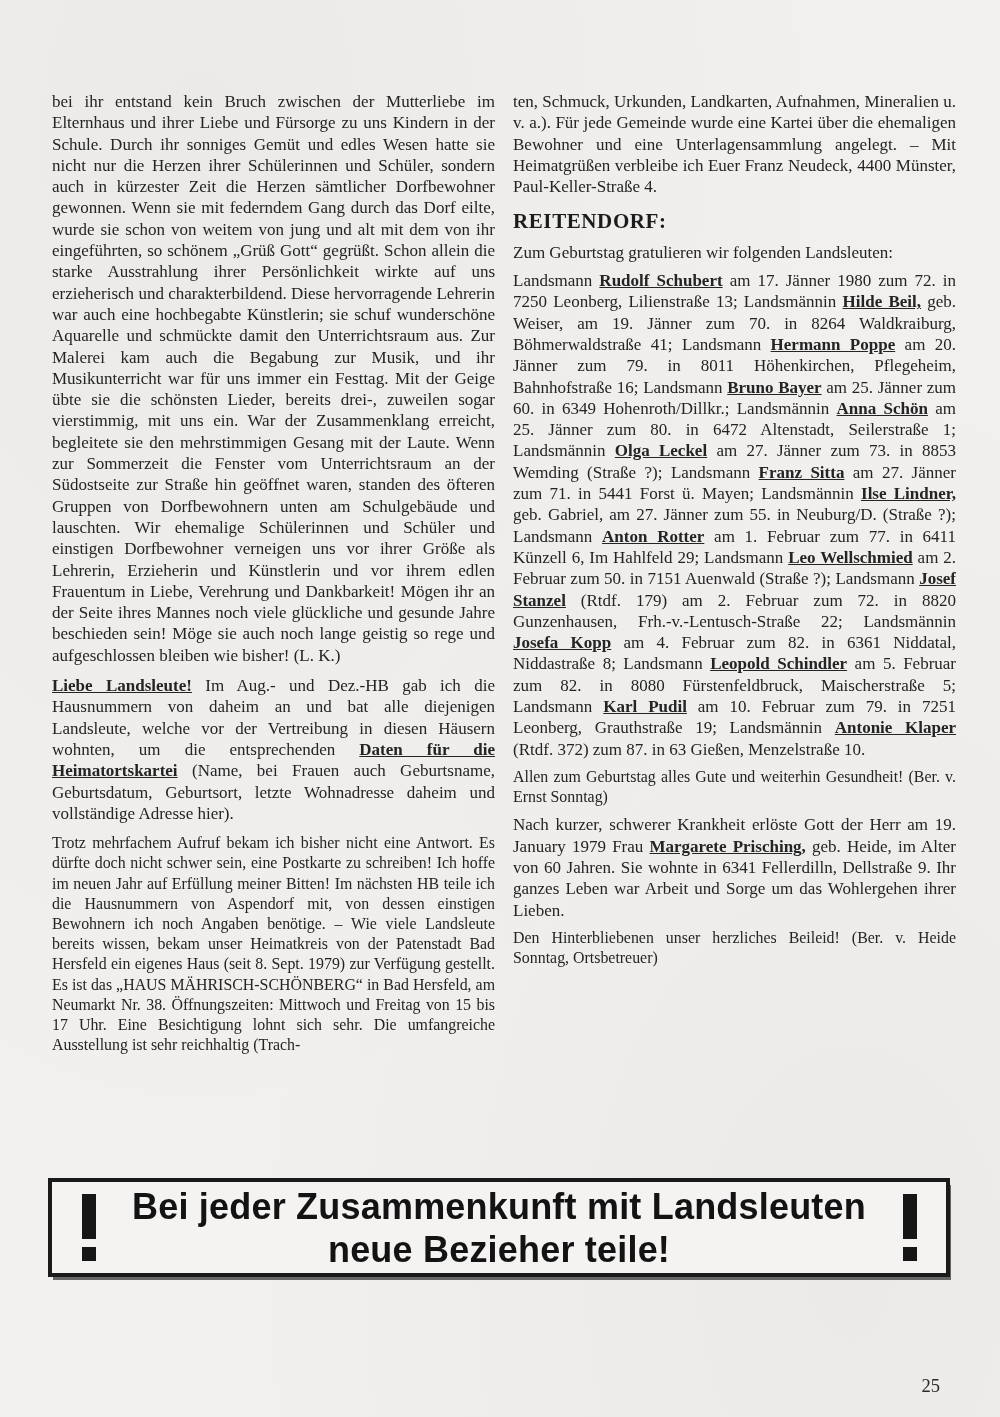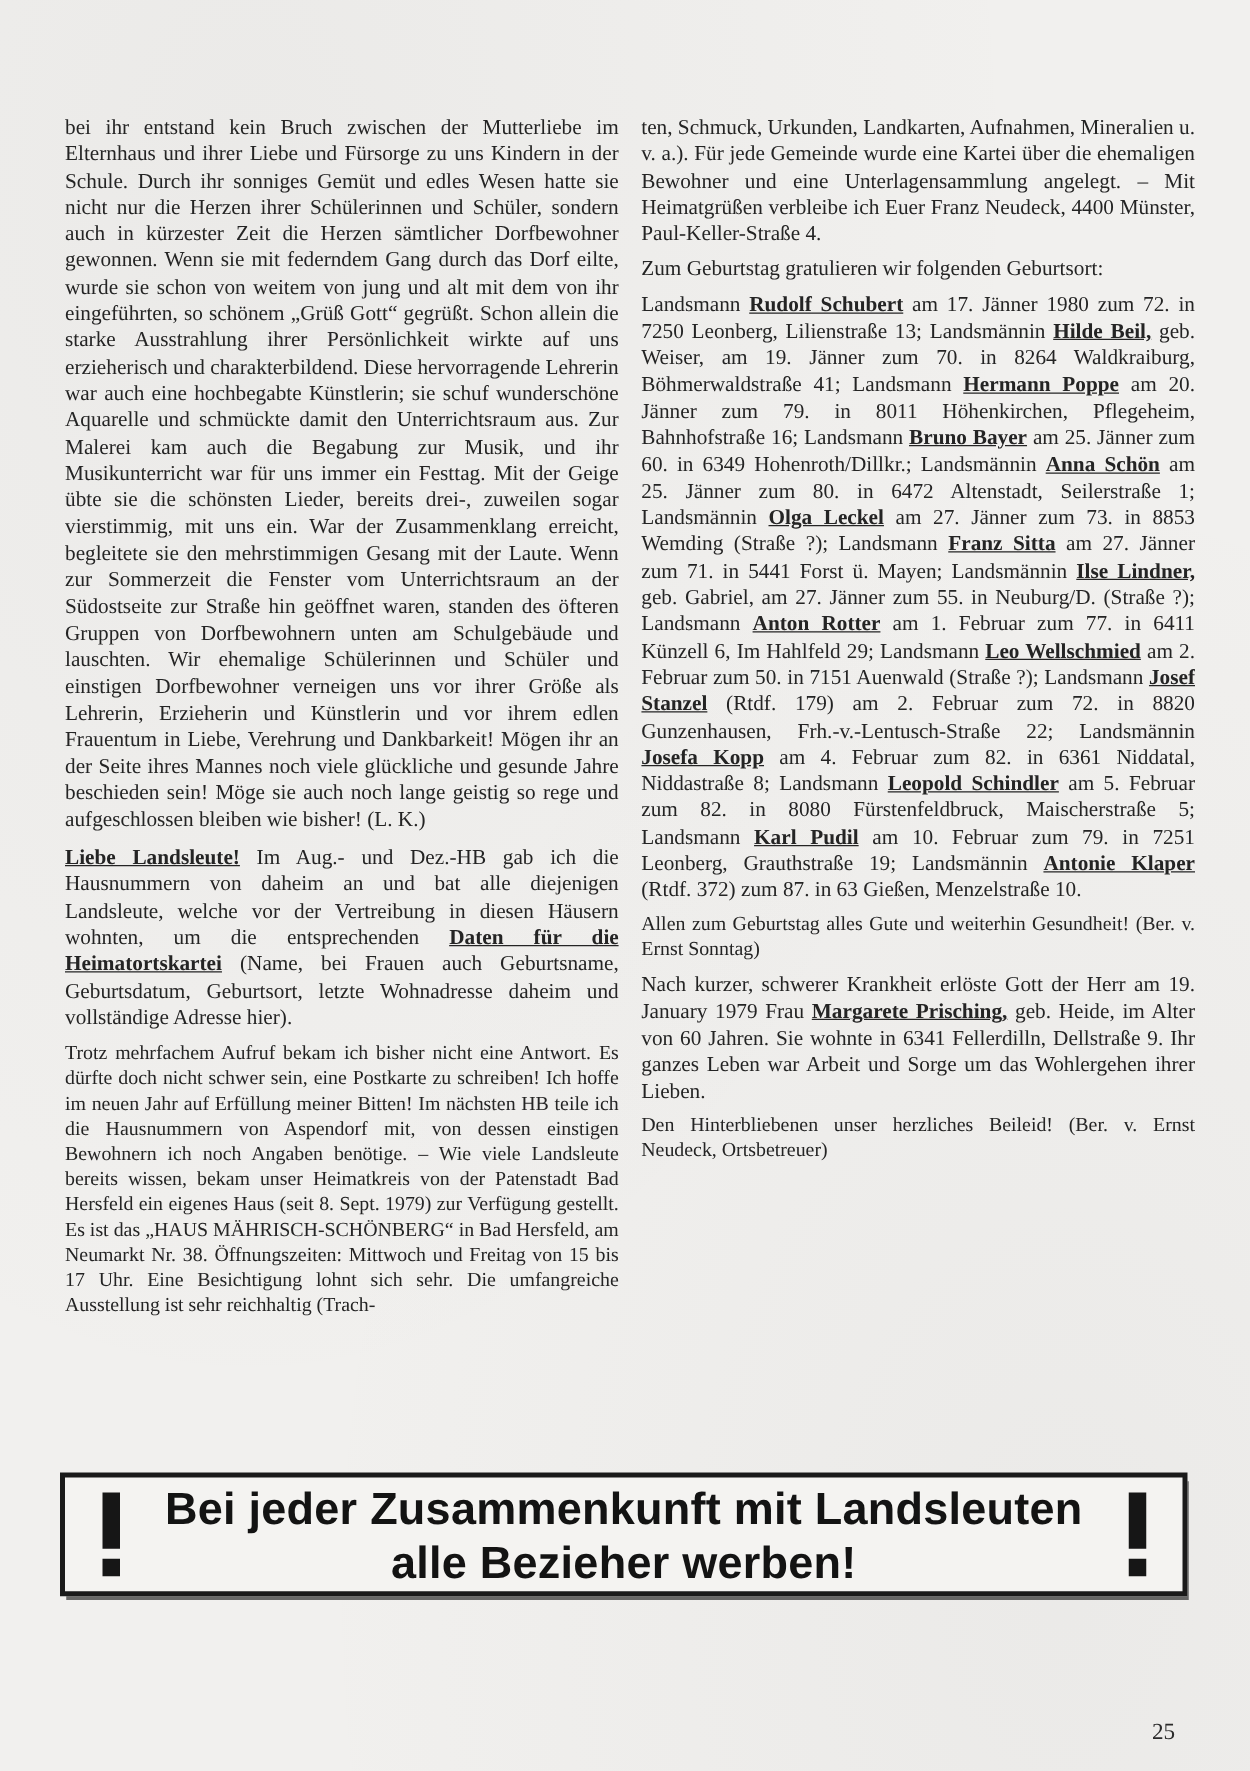--- a/index.html
+++ b/index.html
@@ -83,35 +83,36 @@
 <body>
 
 <div class="col col-left">
   <p>bei ihr entstand kein Bruch zwischen der Mutterliebe im Elternhaus und ihrer Liebe und Fürsorge zu uns Kindern in der Schule. Durch ihr sonniges Gemüt und edles Wesen hatte sie nicht nur die Herzen ihrer Schülerinnen und Schüler, sondern auch in kürzester Zeit die Herzen sämtlicher Dorfbewohner gewonnen. Wenn sie mit federndem Gang durch das Dorf eilte, wurde sie schon von weitem von jung und alt mit dem von ihr eingeführten, so schönem „Grüß Gott“ gegrüßt. Schon allein die starke Ausstrahlung ihrer Persönlichkeit wirkte auf uns erzieherisch und charakterbildend. Diese hervorragende Lehrerin war auch eine hochbegabte Künstlerin; sie schuf wunderschöne Aquarelle und schmückte damit den Unterrichtsraum aus. Zur Malerei kam auch die Begabung zur Musik, und ihr Musikunterricht war für uns immer ein Festtag. Mit der Geige übte sie die schönsten Lieder, bereits drei-, zuweilen sogar vierstimmig, mit uns ein. War der Zusammenklang erreicht, begleitete sie den mehrstimmigen Gesang mit der Laute. Wenn zur Sommerzeit die Fenster vom Unterrichtsraum an der Südostseite zur Straße hin geöffnet waren, standen des öfteren Gruppen von Dorfbewohnern unten am Schulgebäude und lauschten. Wir ehemalige Schülerinnen und Schüler und einstigen Dorfbewohner verneigen uns vor ihrer Größe als Lehrerin, Erzieherin und Künstlerin und vor ihrem edlen Frauentum in Liebe, Verehrung und Dankbarkeit! Mögen ihr an der Seite ihres Mannes noch viele glückliche und gesunde Jahre beschieden sein! Möge sie auch noch lange geistig so rege und aufgeschlossen bleiben wie bisher! (L. K.)</p>
   <p><b>Liebe Landsleute!</b><span> Im Aug.- und Dez.-HB gab ich die Hausnummern von daheim an und bat alle diejenigen Landsleute, welche vor der Vertreibung in diesen Häusern wohnten, um die entsprechenden </span><b>Daten für die Heimatortskartei</b><span> (Name, bei Frauen auch Geburtsname, Geburtsdatum, Geburtsort, letzte Wohnadresse daheim und vollständige Adresse hier).</span></p>
   <p class="small">Trotz mehrfachem Aufruf bekam ich bisher nicht eine Antwort. Es dürfte doch nicht schwer sein, eine Postkarte zu schreiben! Ich hoffe im neuen Jahr auf Erfüllung meiner Bitten! Im nächsten HB teile ich die Hausnummern von Aspendorf mit, von dessen einstigen Bewohnern ich noch Angaben benötige. – Wie viele Landsleute bereits wissen, bekam unser Heimatkreis von der Patenstadt Bad Hersfeld ein eigenes Haus (seit 8. Sept. 1979) zur Verfügung gestellt. Es ist das „HAUS MÄHRISCH-SCHÖNBERG“ in Bad Hersfeld, am Neumarkt Nr. 38. Öffnungszeiten: Mittwoch und Freitag von 15 bis 17 Uhr. Eine Besichtigung lohnt sich sehr. Die umfangreiche Ausstellung ist sehr reichhaltig (Trach-</p>
 </div>
 
 <div class="col col-right">
   <p>ten, Schmuck, Urkunden, Landkarten, Aufnahmen, Mineralien u. v. a.). Für jede Gemeinde wurde eine Kartei über die ehemaligen Bewohner und eine Unterlagensammlung angelegt. – Mit Heimatgrüßen verbleibe ich Euer Franz Neudeck, 4400 Münster, Paul-Keller-Straße 4.</p>
-  <p>Zum Geburtstag gratulieren wir folgenden Geburtsort:</p>
+  <div class="section-heading">REITENDORF:</div>
+  <p>Zum Geburtstag gratulieren wir folgenden Landsleuten:</p>
   <p><span>Landsmann </span><b>Rudolf Schubert</b><span> am 17. Jänner 1980 zum 72. in 7250 Leonberg, Lilienstraße 13; Landsmännin </span><b>Hilde Beil,</b><span> geb. Weiser, am 19. Jänner zum 70. in 8264 Waldkraiburg, Böhmerwaldstraße 41; Landsmann </span><b>Hermann Poppe</b><span> am 20. Jänner zum 79. in 8011 Höhenkirchen, Pflegeheim, Bahnhofstraße 16; Landsmann </span><b>Bruno Bayer</b><span> am 25. Jänner zum 60. in 6349 Hohenroth/Dillkr.; Landsmännin </span><b>Anna Schön</b><span> am 25. Jänner zum 80. in 6472 Altenstadt, Seilerstraße 1; Landsmännin </span><b>Olga Leckel</b><span> am 27. Jänner zum 73. in 8853 Wemding (Straße ?); Landsmann </span><b>Franz Sitta</b><span> am 27. Jänner zum 71. in 5441 Forst ü. Mayen; Landsmännin </span><b>Ilse Lindner,</b><span> geb. Gabriel, am 27. Jänner zum 55. in Neuburg/D. (Straße ?); Landsmann </span><b>Anton Rotter</b><span> am 1. Februar zum 77. in 6411 Künzell 6, Im Hahlfeld 29; Landsmann </span><b>Leo Wellschmied</b><span> am 2. Februar zum 50. in 7151 Auenwald (Straße ?); Landsmann </span><b>Josef Stanzel</b><span> (Rtdf. 179) am 2. Februar zum 72. in 8820 Gunzenhausen, Frh.-v.-Lentusch-Straße 22; Landsmännin </span><b>Josefa Kopp</b><span> am 4. Februar zum 82. in 6361 Niddatal, Niddastraße 8; Landsmann </span><b>Leopold Schindler</b><span> am 5. Februar zum 82. in 8080 Fürstenfeldbruck, Maischerstraße 5; Landsmann </span><b>Karl Pudil</b><span> am 10. Februar zum 79. in 7251 Leonberg, Grauthstraße 19; Landsmännin </span><b>Antonie Klaper</b><span> (Rtdf. 372) zum 87. in 63 Gießen, Menzelstraße 10.</span></p>
   <p class="small">Allen zum Geburtstag alles Gute und weiterhin Gesundheit! (Ber. v. Ernst Sonntag)</p>
   <p><span>Nach kurzer, schwerer Krankheit erlöste Gott der Herr am 19. January 1979 Frau </span><b>Margarete Prisching,</b><span> geb. Heide, im Alter von 60 Jahren. Sie wohnte in 6341 Fellerdilln, Dellstraße 9. Ihr ganzes Leben war Arbeit und Sorge um das Wohlergehen ihrer Lieben.</span></p>
-  <p class="small">Den Hinterbliebenen unser herzliches Beileid! (Ber. v. Ernst Neudeck, Ortsbetreuer)</p>
+  <p class="small">Den Hinterbliebenen unser herzliches Beileid! (Ber. v. Heide Sonntag, Ortsbetreuer)</p>
 </div>
 
 <div class="banner">
   <div class="excl" aria-hidden="true">
     <div class="bar"></div>
     <div class="dot"></div>
   </div>
   <div class="banner-text">
     <div>Bei jeder Zusammenkunft mit Landsleuten</div>
-    <div>alle Bezieher werben!</div>
+    <div>neue Bezieher teile!</div>
   </div>
   <div class="excl" aria-hidden="true">
     <div class="bar"></div>
     <div class="dot"></div>
   </div>
 </div>
 
 <div class="page-number">25</div>
 
 </body></html>

